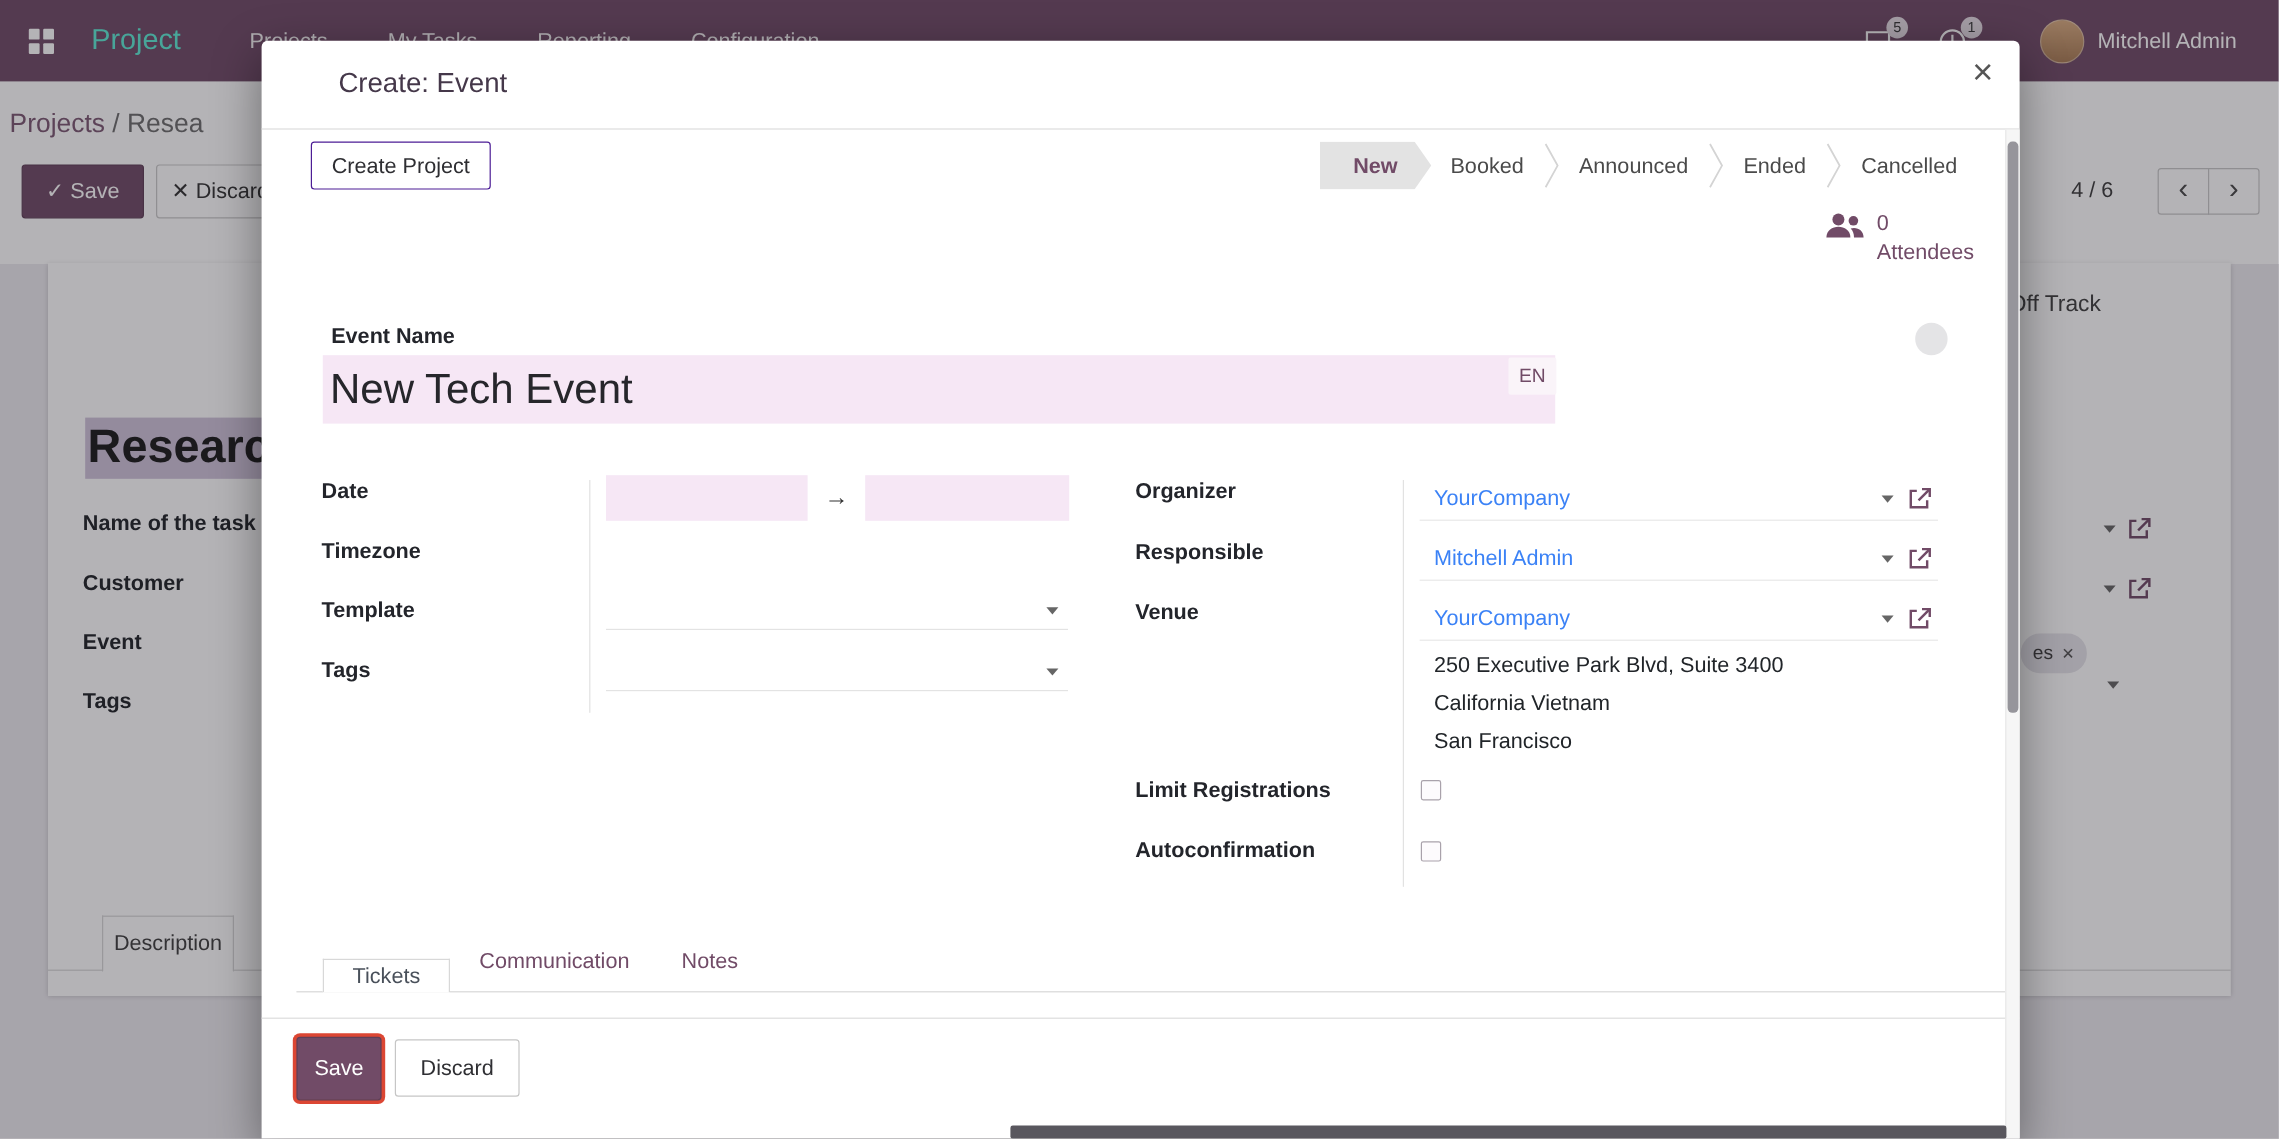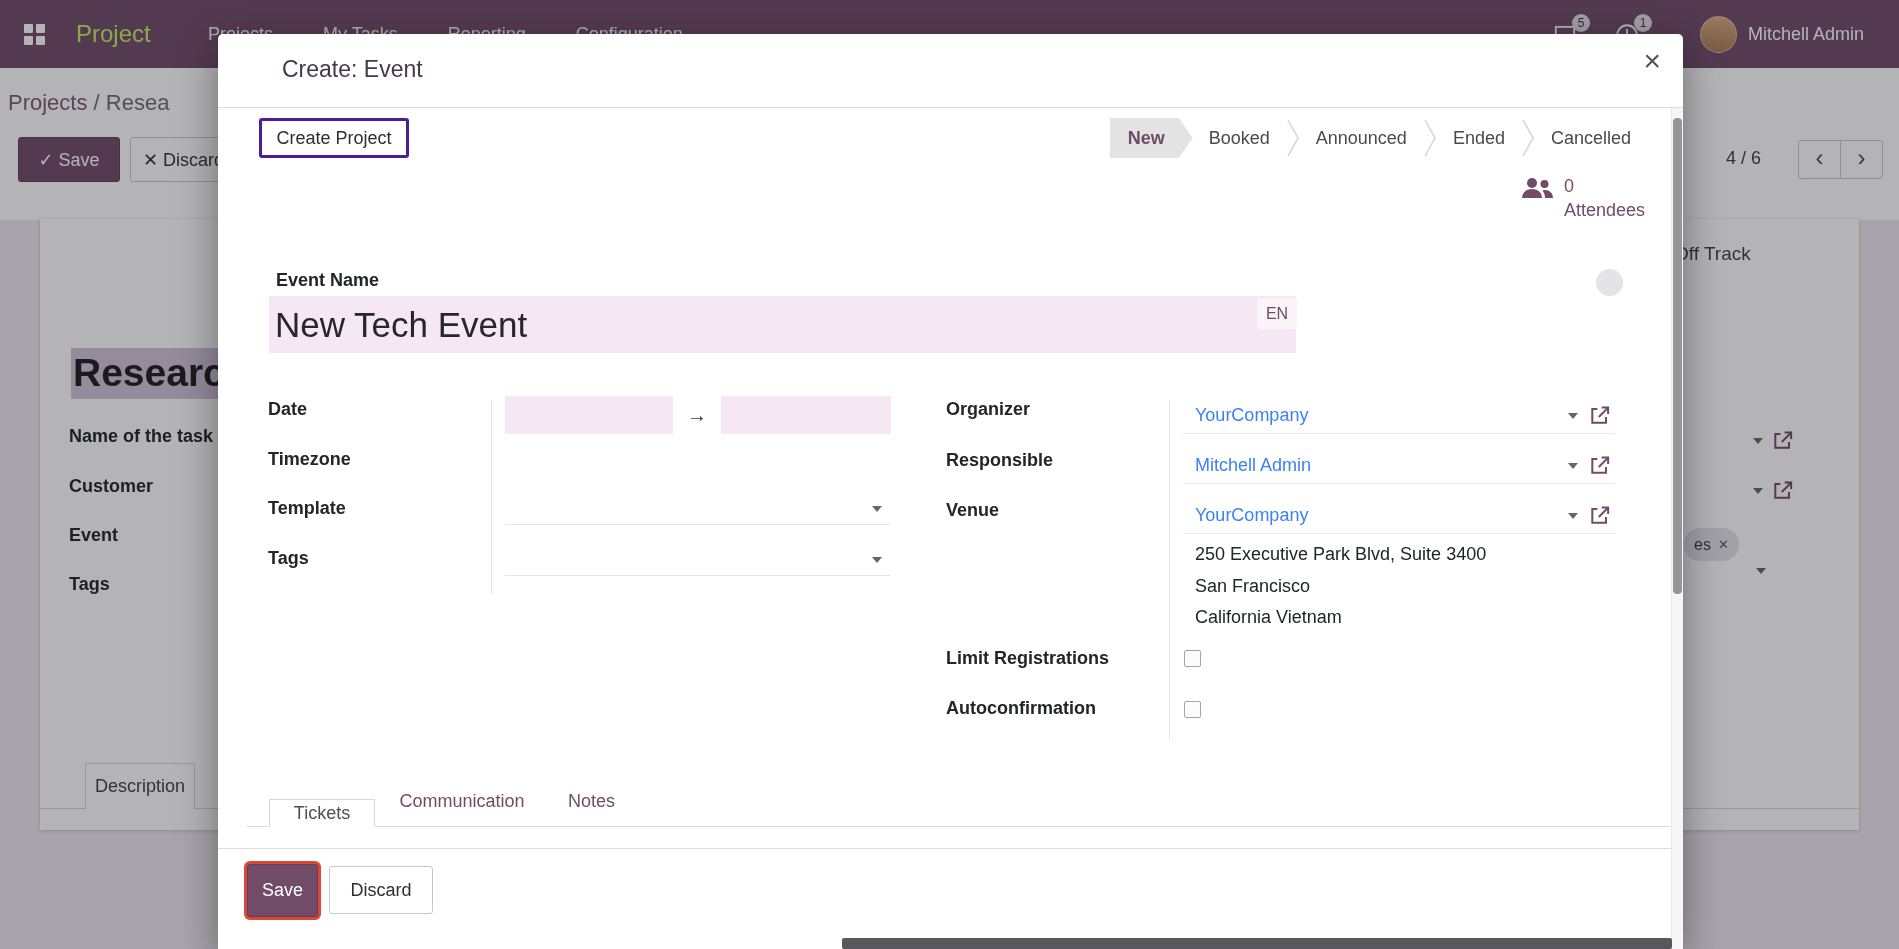--- a/index.html
+++ b/index.html
@@ -9,21 +9,21 @@
   }
   *{box-sizing:border-box;}
   html,body{margin:0;padding:0;}
   body{font-family:"Liberation Sans","DejaVu Sans",sans-serif;background:#8f8d93;}
   .screen{position:relative;width:1899px;height:949px;overflow:hidden;background:#eceaef;}
   .abs{position:absolute;}
   input,button{font-family:inherit;}
 
   
   .topnav{position:absolute;top:0;left:0;right:0;height:68px;background:#714B67;z-index:1;}
-  .brand{position:absolute;left:76px;top:0;line-height:68px;color:#bef264;font-size:24px;font-weight:500;}
+  .brand{position:absolute;left:76px;top:0;line-height:68px;color:#5eead4;font-size:24px;font-weight:500;}
   .appsgrid{position:absolute;left:24px;top:24px;width:21px;height:21px;display:grid;grid-template-columns:9px 9px;grid-template-rows:9px 9px;gap:3px;}
   .appsgrid div{background:#fff;border-radius:1px;}
   .navmenu{position:absolute;left:208px;top:0;height:68px;display:flex;gap:50px;align-items:center;}
   .navmenu span{color:rgba(255,255,255,.95);font-size:18px;cursor:pointer;}
   .navbadge{position:absolute;height:18px;min-width:18px;padding:0 4px;border-radius:9px;background:#e7dfe6;color:#3a3a3a;font-size:12px;line-height:18px;text-align:center;}
   .avatar{position:absolute;left:1700px;top:16px;width:37px;height:37px;border-radius:50%;background:linear-gradient(#d7ab80,#a97c55);border:1px solid rgba(255,255,255,.35);}
   .username{position:absolute;left:1748px;top:0;line-height:68px;color:#fff;font-size:18px;}
 
   
   .control-panel{position:absolute;top:68px;left:0;right:0;height:152px;background:#fff;z-index:1;}
@@ -50,24 +50,24 @@
   .tabline-bg{position:absolute;left:0;top:589px;width:100%;height:1px;background:#d7d7d7;}
   .desc-tab{position:absolute;left:45px;top:544px;width:110px;height:47px;background:#fff;border:1px solid #d7d7d7;border-bottom:1px solid #fff;z-index:2;font-size:18px;color:#3f3f3f;display:flex;align-items:center;justify-content:center;}
 
   
   .overlay{position:absolute;inset:0;background:rgba(28,25,32,.33);z-index:10;}
   .modal{position:absolute;left:218px;top:34px;width:1465px;height:915px;background:#fff;border-radius:5px 5px 0 0;box-shadow:0 12px 40px rgba(0,0,0,.4);z-index:20;}
   .modal-title{position:absolute;left:64px;top:22px;font-size:23px;font-weight:500;color:#45384a;}
   .modal-close{position:absolute;right:22px;top:10px;font-size:30px;color:#555;cursor:pointer;line-height:34px;}
   .hdr-line{position:absolute;left:0;right:0;top:73px;height:1px;background:#dcdcdc;}
 
-  .btn-create-project{position:absolute;left:41px;top:84px;width:150px;height:40px;background:#fff;border:3px solid #4c1d95;border-radius:3px;font-size:18px;color:#2e2e32;}
+  .btn-create-project{position:absolute;left:41px;top:84px;width:150px;height:40px;background:#fff;border:1px solid #4c1d95;border-radius:3px;font-size:18px;color:#2e2e32;}
   .statusbar{position:absolute;right:36px;top:84px;height:40px;display:flex;align-items:stretch;font-size:18px;}
   .sb-item{display:flex;align-items:center;padding:0 16px;color:#4a4a4a;cursor:pointer;white-space:nowrap;}
-  .sb-item.active{background:#e3e3e3;color:var(--primary);font-weight:600;padding:0 28px 0 18px;clip-path:polygon(0 0,calc(100% - 14px) 0,100% 50%,calc(100% - 14px) 100%,0 100%);}
+  .sb-item.active{background:#e3e3e3;color:var(--primary);font-weight:600;padding:0 28px 0 28px;clip-path:polygon(0 0,calc(100% - 14px) 0,100% 50%,calc(100% - 14px) 100%,0 100%);}
   .sb-chev{align-self:center;}
 
   .attendees{position:absolute;right:38px;top:140px;display:flex;gap:10px;align-items:flex-start;cursor:pointer;}
   .att-txt{display:flex;flex-direction:column;color:var(--primary);font-size:18px;line-height:24px;}
 
   .grey-circle{position:absolute;left:1378px;top:235px;width:27px;height:27px;border-radius:50%;background:#e4e4e6;}
 
   .modal .lbl{position:absolute;font-size:18px;font-weight:600;color:#23252b;white-space:nowrap;}
   .event-label{left:58px;top:236px;font-weight:500;}
   .event-input{position:absolute;left:51px;top:262px;width:1027px;height:57px;background:var(--pink);border:none;outline:none;font-size:35px;color:#26262b;padding:0 48px 0 6px;}
@@ -271,22 +271,22 @@
       <span class="caret"></span>
       <svg width="23" height="23" viewBox="0 0 16 16">
           <path d="M6.5 3.5H3v9.5h9.5V9" fill="none" stroke="#714B67" stroke-width="1.4"></path>
           <path d="M9.5 2.5H14v4.5" fill="none" stroke="#714B67" stroke-width="1.4"></path>
           <path d="M14 2.5L7.5 9" stroke="#714B67" stroke-width="1.4"></path>
         </svg>
     </div>
 
     <div class="addr">
       <div>250 Executive Park Blvd, Suite 3400</div>
+      <div>California Vietnam</div>
       <div>San Francisco</div>
-      <div>California Vietnam</div>
     </div>
 
     <div class="lbl" style="left:728px;top:614px;">Limit Registrations</div>
     <input type="checkbox" class="cb" style="left: 966px; top: 616px;">
     <div class="lbl" style="left:728px;top:664px;">Autoconfirmation</div>
     <input type="checkbox" class="cb" style="left: 966px; top: 667px;">
 
     <div class="tabbar-line"></div>
     <div class="tabs">
       <div class="tab t0 active">Tickets</div>

